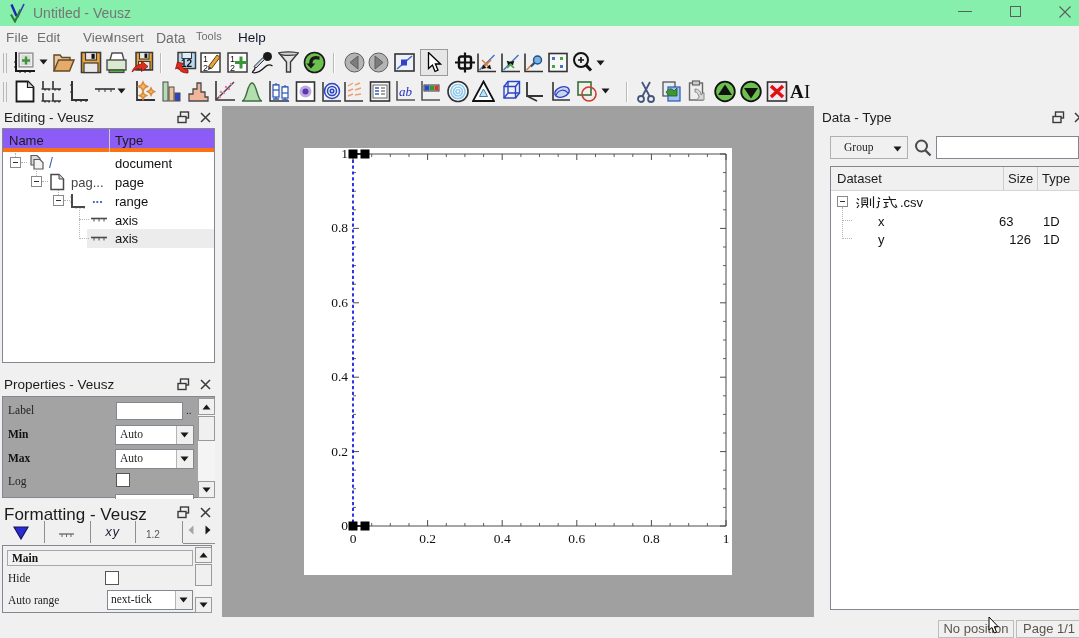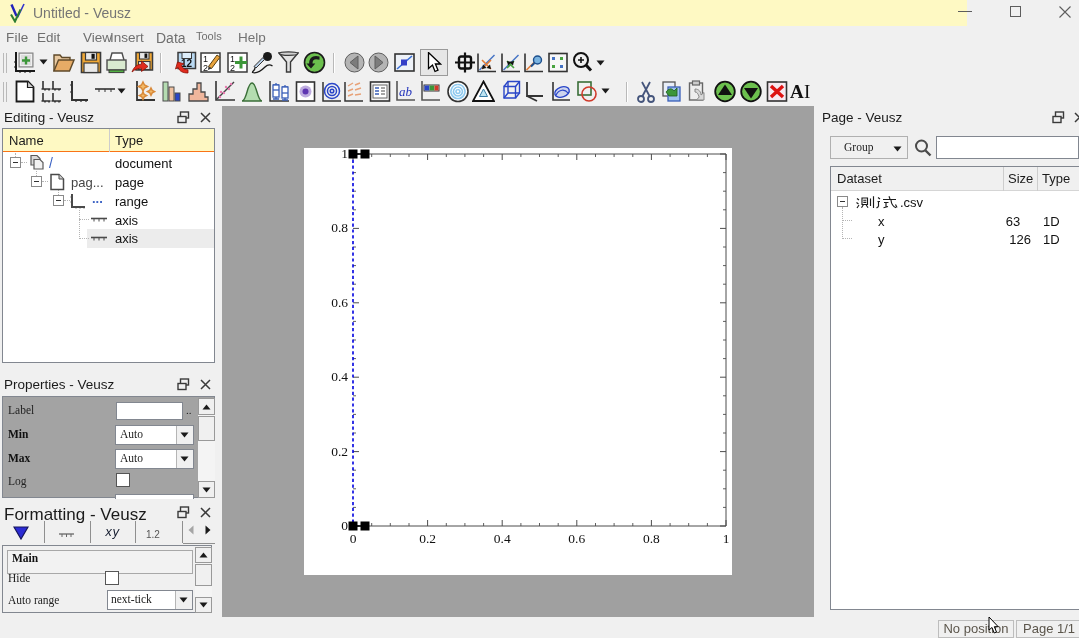--- a/index.html
+++ b/index.html
@@ -4,42 +4,42 @@
 <style>
 *{margin:0;padding:0;box-sizing:border-box}
 html,body{width:1079px;height:638px;overflow:hidden}
 body{position:relative;font-family:"Liberation Sans",sans-serif;background:#f0f0f0;font-size:13px;color:#1b1b1b}
 .abs{position:absolute}
 .mono{font-family:Liberation Serif, serif}
 </style>
 </head>
 <body>
 
-<div class="abs" style="left:0;top:0;width:967px;height:26px;background:#fef9c3">
+<div class="abs" style="left:0;top:0;width:1079px;height:26px;background:#86efac">
   <svg class="abs" style="left:8px;top:3px" width="20" height="20" viewBox="0 0 20 20">
     <path d="M3.5 1.5 L8.5 13" stroke="#2222bb" stroke-width="2.4" fill="none"></path>
     <path d="M16 1 L9.5 14.5" stroke="#3333cc" stroke-width="1.6" fill="none"></path>
     <path d="M3 11.5 L7 18.5 L12.5 6.5" stroke="#2e7d32" stroke-width="2" fill="none"></path>
   </svg>
   <div class="abs" style="left:33px;top:5px;font-size:14px;color:#757575">Untitled - Veusz</div>
   <div class="abs" style="left:958px;top:11px;width:14px;height:1px;background:#5d5d5d"></div>
   <div class="abs" style="left:1010px;top:6px;width:11px;height:11px;border:1px solid #5d5d5d"></div>
   <svg class="abs" style="left:1058px;top:5px" width="14" height="14" viewBox="0 0 14 14">
     <path d="M1.5 1.5 L12.5 12.5 M12.5 1.5 L1.5 12.5" stroke="#5d5d5d" stroke-width="1.1"></path>
   </svg>
 </div>
 
 <div class="abs" style="left:0;top:26px;width:1079px;height:22px;background:#f0f0f0">
   <div class="abs" style="left:6px;top:4px;color:#6f6f6f;font-size:13.5px;letter-spacing:0.2px">File</div>
   <div class="abs" style="left:37px;top:4px;color:#6f6f6f;font-size:13.5px">Edit</div>
   <div class="abs" style="left:83px;top:4px;color:#6f6f6f;font-size:13.5px">View</div>
   <div class="abs" style="left:110px;top:4px;color:#6f6f6f;font-size:13.5px">Insert</div>
   <div class="abs" style="left:156px;top:4px;color:#6f6f6f;font-size:14px">Data</div>
   <div class="abs" style="left:196px;top:4px;color:#6f6f6f;font-size:11px">Tools</div>
-  <div class="abs" style="left:238px;top:4px;color:#737373;font-size:13.5px">Help</div>
+  <div class="abs" style="left:238px;top:4px;color:#0f172a;font-size:13.5px">Help</div>
 </div>
 
 <div id="tb1" class="abs" style="left:0;top:48px;width:1079px;height:29px;background:#f0f0f0">
   <div class="abs" style="left:3px;top:5px;width:1px;height:20px;background:#b9b9b9"></div>
   <div class="abs" style="left:6px;top:5px;width:1px;height:20px;background:#b9b9b9"></div>
 
   <svg class="abs" style="left:13px;top:3px" width="23" height="23" viewBox="0 0 23 23">
     <path d="M3 1 L3 20 L22 20" stroke="#1a1a1a" stroke-width="2" fill="none"></path>
     <path d="M3 16 h-2 M3 11 h-2 M7 20 v2 M12 20 v2 M17 20 v2" stroke="#1a1a1a" stroke-width="1"></path>
     <rect x="6" y="2" width="14" height="14" fill="#c8c8c8" stroke="#7e7e7e"></rect>
@@ -380,21 +380,21 @@
 
   <div class="abs" style="left:4px;top:4px;font-size:13.5px;color:#1b1b1b">Editing - Veusz</div>
   <svg class="abs" style="left:177px;top:5px" width="13" height="13" viewBox="0 0 13 13">
     <rect x="3.5" y="1" width="8" height="6" fill="none" stroke="#3a3a3a" stroke-width="1.4"></rect>
     <rect x="1" y="5.5" width="8" height="6" fill="#f0f0f0" stroke="#3a3a3a" stroke-width="1.4"></rect>
   </svg>
   <svg class="abs" style="left:199px;top:5px" width="13" height="13" viewBox="0 0 13 13">
     <path d="M2 2 L11 11 M11 2 L2 11" stroke="#3a3a3a" stroke-width="1.5"></path>
   </svg>
   <div class="abs" style="left:2px;top:22px;width:213px;height:235px;background:#ffffff;border:1px solid #828790">
-    <div class="abs" style="left:0;top:0;width:211px;height:23px;background:#fef9c3;border-bottom:1px solid #f97316">
+    <div class="abs" style="left:0;top:0;width:211px;height:23px;background:#8b5cf6;border-bottom:4px solid #f97316">
       <div class="abs" style="left:6px;top:4px;color:#1b1b1b">Name</div>
       <div class="abs" style="left:106px;top:0;width:1px;height:23px;background:#cdcdcd"></div>
       <div class="abs" style="left:112px;top:4px;color:#1b1b1b">Type</div>
     </div>
 
     <div class="abs" style="left:84px;top:100px;width:127px;height:19px;background:#ececec"></div>
 
     <div class="abs" style="left:12px;top:24px;width:1px;height:4px;border-left:1px dotted #b5b5b5"></div>
     <div class="abs" style="left:33px;top:42px;width:1px;height:5px;border-left:1px dotted #b5b5b5"></div>
     <div class="abs" style="left:55px;top:61px;width:1px;height:5px;border-left:1px dotted #b5b5b5"></div>
@@ -517,21 +517,21 @@
   <div class="abs" style="left:146px;top:423px;font-size:10px;color:#555">1.2</div>
   <svg class="abs" style="left:188px;top:419px" width="6" height="10" viewBox="0 0 6 10">
       <path d="M5.5 0.5 L5.5 9.5 L0.5 5 Z" fill="#a5a5a5"></path>
     </svg>
   <svg class="abs" style="left:205px;top:419px" width="6" height="10" viewBox="0 0 6 10">
       <path d="M0.5 0.5 L0.5 9.5 L5.5 5 Z" fill="#1a1a1a"></path>
     </svg>
   <div class="abs" style="left:183px;top:437px;width:32px;height:1px;background:#8f8f8f"></div>
 
   <div class="abs" style="left:2px;top:439px;width:210px;height:68px;background:#f0f0f0;border:1px solid #828790">
-    <div class="abs" style="left:4px;top:4px;width:186px;height:24px;background:#f2f2f2;border:1px solid #a8a8a8">
+    <div class="abs" style="left:4px;top:4px;width:186px;height:16px;background:#f2f2f2;border:1px solid #a8a8a8">
       <div class="abs mono" style="left:4px;top:1px;font-size:11.5px;color:#111;font-weight:bold">Main</div>
     </div>
     <div class="abs mono" style="left:5px;top:26px;font-size:11.5px;color:#222">Hide</div>
     <div class="abs" style="left:102px;top:25px;width:14px;height:14px;background:#ffffff;border:1px solid #555"></div>
     <div class="abs mono" style="left:5px;top:48px;font-size:11.5px;color:#222">Auto range</div>
     <div class="abs" style="left:104px;top:44px;width:86px;height:20px;background:#ffffff;border:1px solid #828790">
       <div class="abs mono" style="left:3px;top:2px;font-size:11.5px;color:#222">next-tick</div>
       <div class="abs" style="left:67px;top:0;width:17px;height:18px;background:#f0f0f0;border-left:1px solid #b5b5b5"></div>
       <svg class="abs" style="left:71px;top:6px" width="9" height="6" viewBox="0 0 9 6">
           <path d="M0.5 0.5 L8.5 0.5 L4.5 5.5 Z" fill="#1a1a1a"></path>
@@ -591,21 +591,21 @@
   <g fill="#000000">
     <rect x="126.5" y="43.5" width="9" height="9"></rect>
     <rect x="138.5" y="43.5" width="9" height="9"></rect>
     <rect x="126.5" y="415.5" width="9" height="9"></rect>
     <rect x="138.5" y="415.5" width="9" height="9"></rect>
   </g>
 </svg>
 </div>
 
 <div id="rdock" class="abs" style="left:814px;top:106px;width:265px;height:511px;background:#f0f0f0;overflow:hidden">
-  <div class="abs" style="left:8px;top:4px;font-size:13.5px;color:#1b1b1b">Page - Veusz</div>
+  <div class="abs" style="left:8px;top:4px;font-size:13.5px;color:#1b1b1b">Data - Type</div>
   <svg class="abs" style="left:238px;top:5px" width="13" height="13" viewBox="0 0 13 13">
     <rect x="3.5" y="1" width="8" height="6" fill="none" stroke="#3a3a3a" stroke-width="1.4"></rect>
     <rect x="1" y="5.5" width="8" height="6" fill="#f0f0f0" stroke="#3a3a3a" stroke-width="1.4"></rect>
   </svg>
   <svg class="abs" style="left:259px;top:5px" width="13" height="13" viewBox="0 0 13 13">
     <path d="M2 2 L11 11 M11 2 L2 11" stroke="#3a3a3a" stroke-width="1.5"></path>
   </svg>
 
   <div class="abs" style="left:16px;top:30px;width:78px;height:23px;background:#f0f0f0;border:1px solid #b0b0b0">
     <div class="abs mono" style="left:13px;top:4px;font-size:11.5px;color:#222">Group</div>
@@ -643,21 +643,21 @@
         <path d="M1 3.5 l2 1.5 M0.5 7.5 l2 1.5 M3 10 l-2 3"></path>
         <path d="M6 3 h5.5 v6.5 h-5.5 Z M7.3 5.2 h3 M7.3 7.3 h3 M7.5 9.5 l-2 3.2 M10 9.5 l2 3.2"></path>
         <path d="M14.5 3.5 v7.5 M17.5 1.2 v11.8"></path>
         <path d="M22 2.5 l2 1.5 M21.5 6.5 h2.5 M22.5 6.5 v5 M22.5 11.5 l-2 1.5"></path>
         <path d="M27 4.5 h13 M33 1.2 l1 2.8 M28 7.5 h4.5 M30 7.5 v4 M27.5 12.8 l4.5 -1.3 M35 5 c0.3 3.5 2 6.5 5 7.8 M39.5 9.5 l1.5 3"></path>
       </g>
     </svg>
     <div class="abs" style="left:69px;top:28px;color:#111">.csv</div>
 
     <div class="abs" style="left:47px;top:46.5px;color:#111">x</div>
-    <div class="abs" style="left:162px;top:46.5px;width:40px;color:#111;text-align:center">63</div>
+    <div class="abs" style="left:168px;top:46.5px;width:40px;color:#111;text-align:left">63</div>
     <div class="abs" style="left:212px;top:46.5px;color:#111">1D</div>
     <div class="abs" style="left:47px;top:64.5px;color:#111">y</div>
     <div class="abs" style="left:160px;top:64.5px;width:40px;color:#111;text-align:right">126</div>
     <div class="abs" style="left:212px;top:64.5px;color:#111">1D</div>
   </div>
 </div>
 
 <div class="abs" style="left:0;top:617px;width:1079px;height:21px;background:#f0f0f0">
   <div class="abs" style="left:938px;top:3px;width:76px;height:18px;border:1px solid #bdbdbd;color:#5b554b;text-align:center;line-height:16px;font-size:13px">No position</div>
   <div class="abs" style="left:1016px;top:3px;width:70px;height:18px;border:1px solid #bdbdbd;color:#5b554b;padding-left:6px;line-height:16px;font-size:13px">Page 1/1</div>

